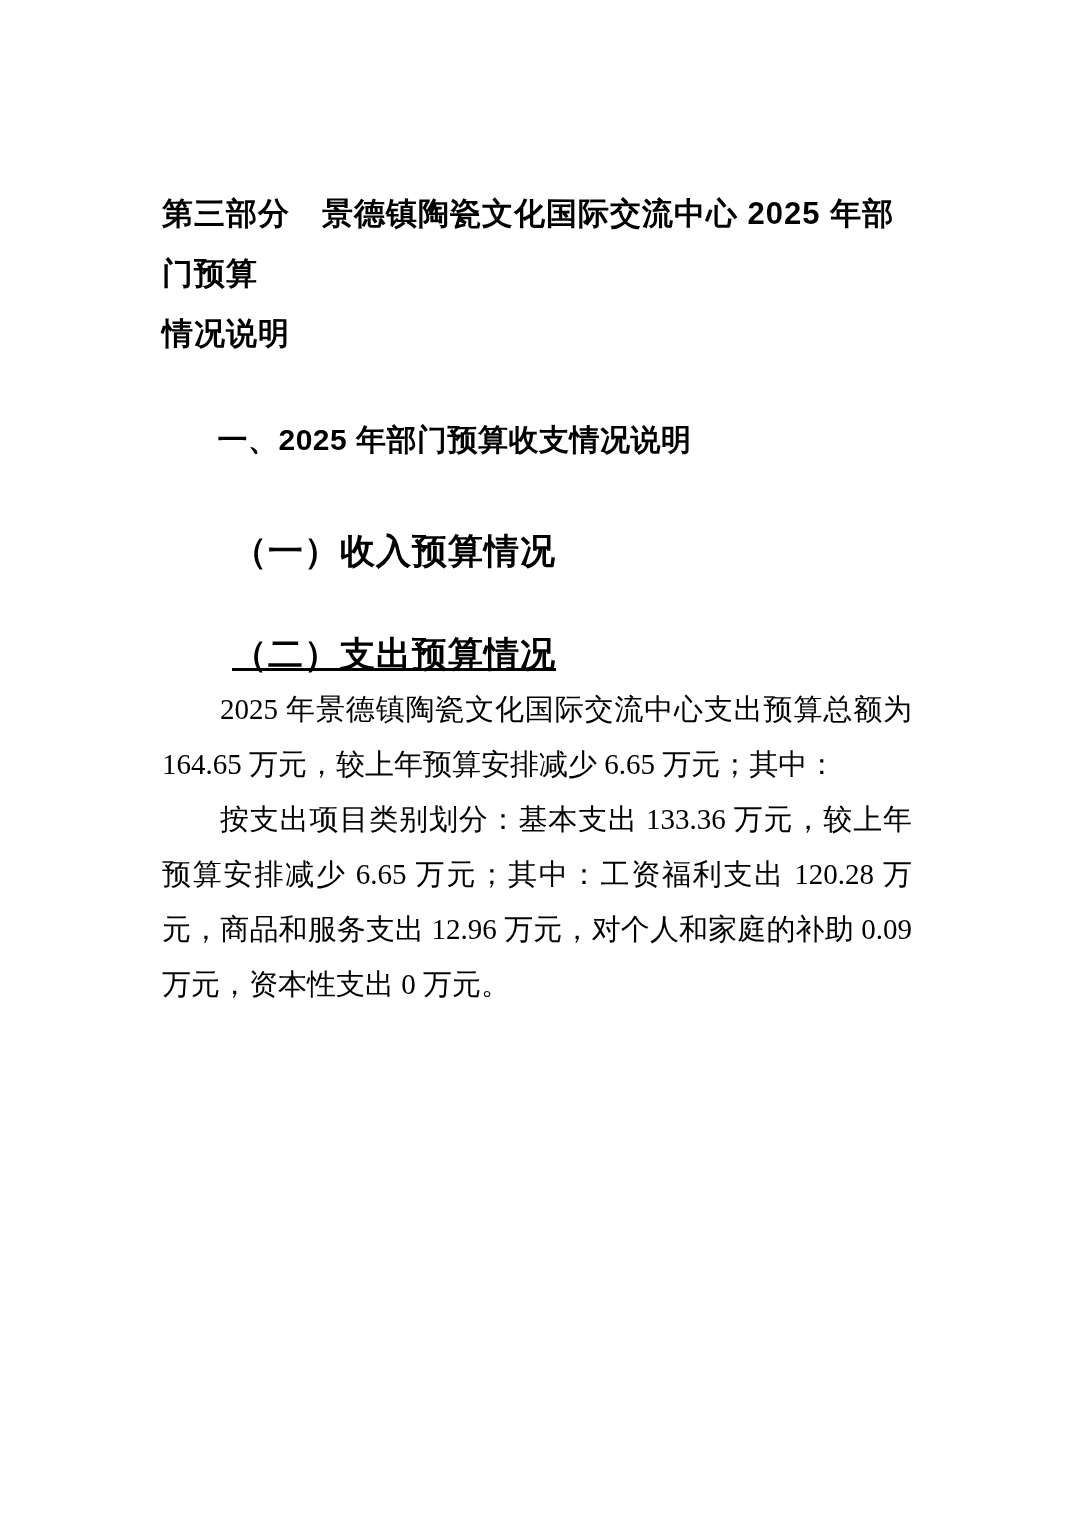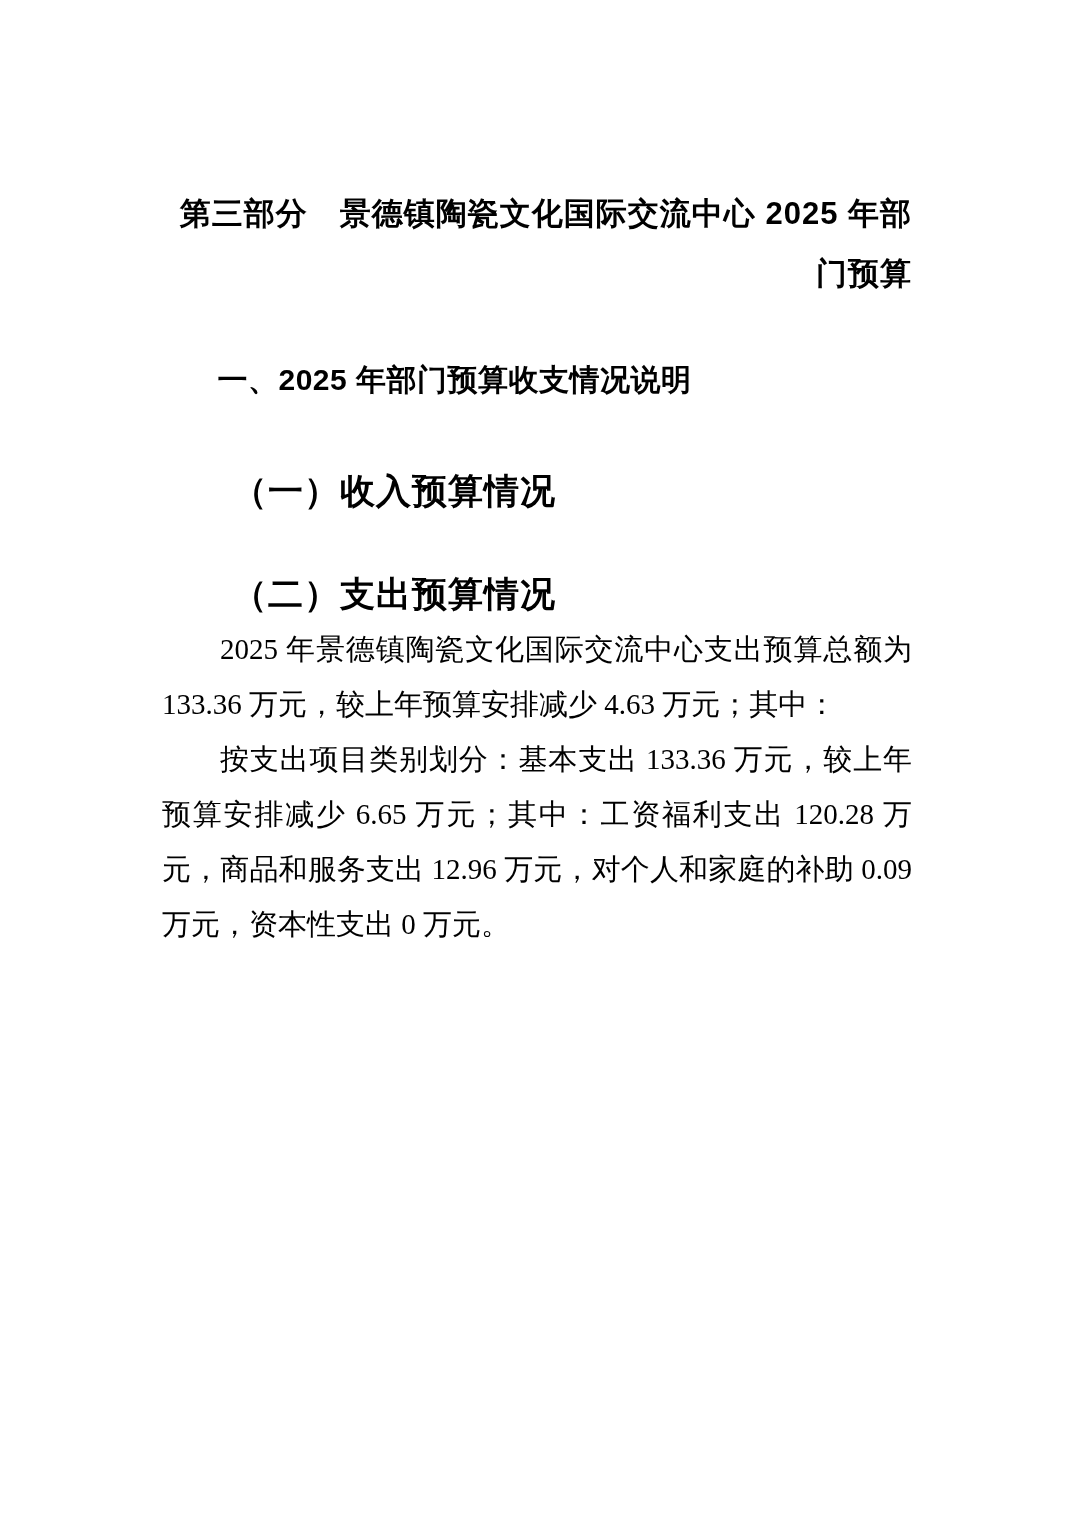--- a/index.html
+++ b/index.html
@@ -20,21 +20,21 @@
     height: 1520px;
     padding: 184px 162px 0 162px;
     background: #ffffff;
   }
   .doc-title {
     margin: 0;
     font-family: "Liberation Sans", sans-serif;
     font-weight: bold;
     font-size: 31px;
     line-height: 60px;
-    text-align: right;
+    text-align: left;
     letter-spacing: 1px;
   }
   .title-line {
     display: block;
   }
   .section-heading {
     margin: 48px 0 0 0;
     font-family: "Liberation Sans", sans-serif;
     font-weight: bold;
     font-size: 30px;
@@ -45,45 +45,46 @@
   .sub-heading {
     margin: 0;
     font-family: "Liberation Serif", serif;
     font-weight: bold;
     font-size: 35px;
     line-height: 55px;
     text-indent: 2em;
     letter-spacing: 1px;
   }
   .mt-lg { margin-top: 57px; }
-  .mt-md { margin-top: 48px; }
+  .mt-md { margin-top: 48px; text-decoration: underline; }
   .body-para {
     margin: 0;
     font-family: "Liberation Serif", serif;
     font-size: 29px;
     line-height: 55px;
     text-indent: 2em;
     text-align: justify;
     text-justify: inter-ideograph;
   }
 </style>
 </head>
 <body>
 
 <div class="page">
 
   <h1 class="doc-title">
     <span class="title-line">第三部分　景德镇陶瓷文化国际交流中心 2025 年部门预算</span>
+    <span class="title-line">情况说明</span>
   </h1>
 
   <h2 class="section-heading">一、2025 年部门预算收支情况说明</h2>
 
   <h3 class="sub-heading mt-lg">（一）收入预算情况</h3>
 
 
   <h3 class="sub-heading mt-md">（二）支出预算情况</h3>
 
-  <p class="body-para">2025 年景德镇陶瓷文化国际交流中心支出预算总额为 133.36 万元，较上年预算安排减少 4.63 万元；其中：</p>
+  <p class="body-para">2025 年景德镇陶瓷文化国际交流中心支出预算总额为 164.65 万元，较上年预算安排减少 6.65 万元；其中：</p>
 
   <p class="body-para">按支出项目类别划分：基本支出 133.36 万元，较上年预算安排减少 6.65 万元；其中：工资福利支出 120.28 万元，商品和服务支出 12.96 万元，对个人和家庭的补助 0.09 万元，资本性支出 0 万元。</p>
 
 
 </div>
 
 </body></html>

